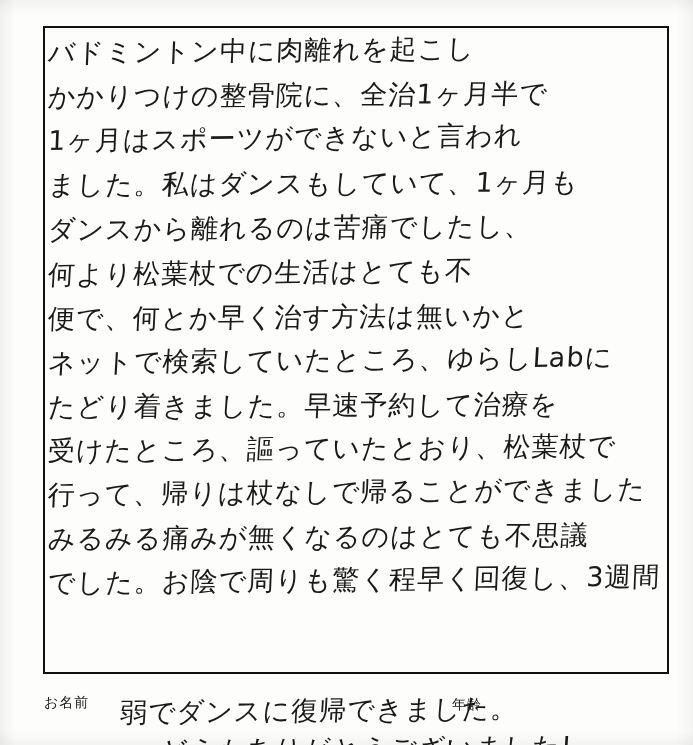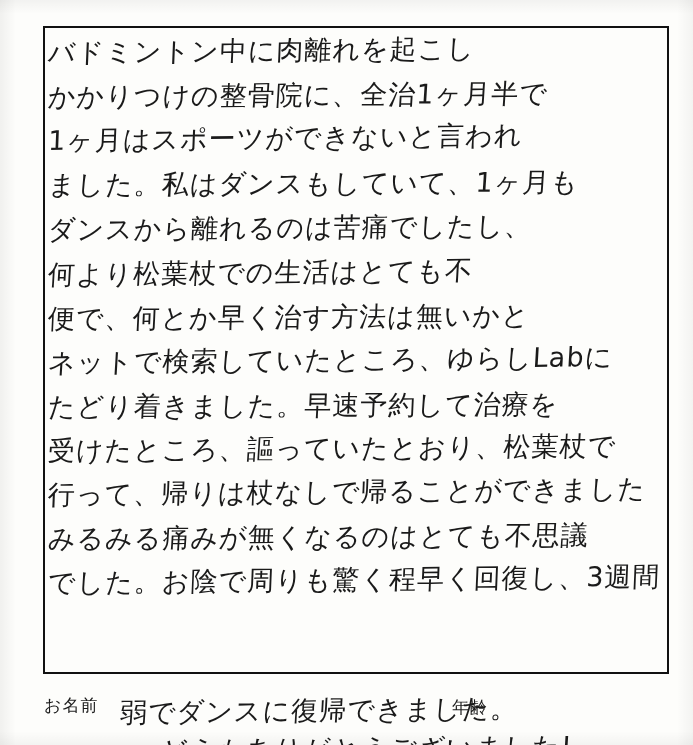--- a/index.html
+++ b/index.html
@@ -80,21 +80,21 @@
   #form-row {
     position: absolute;
     left: 0;
     top: 690px;
     width: 693px;
     height: 40px;
   }
   .form-label {
     position: absolute;
     font-family: "Liberation Sans", sans-serif;
-    font-size: 17px;
+    font-size: 14px;
     color: #1a1a1a;
     letter-spacing: 1px;
   }
   #label-name { left: 44px; top: 4px; }
   #label-age  { left: 452px; top: 6px; }
 
   
   .edge-shadow {
     position: absolute;
     pointer-events: none;

